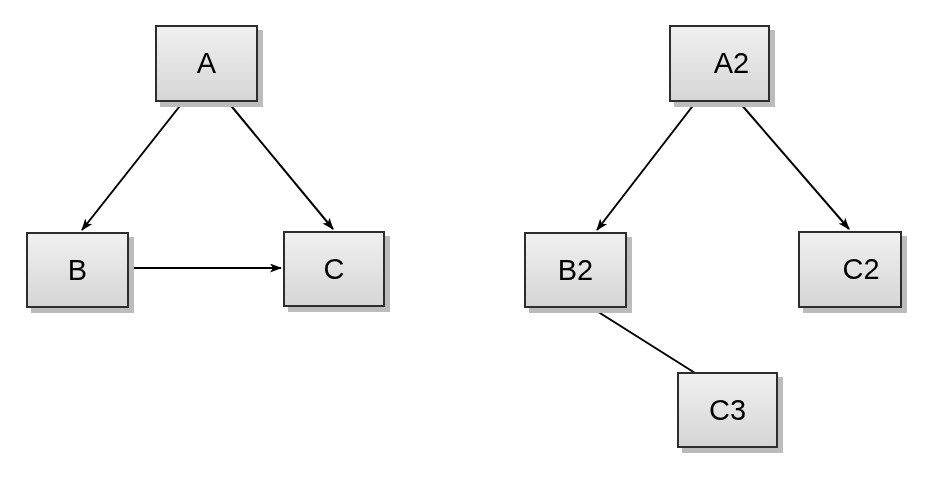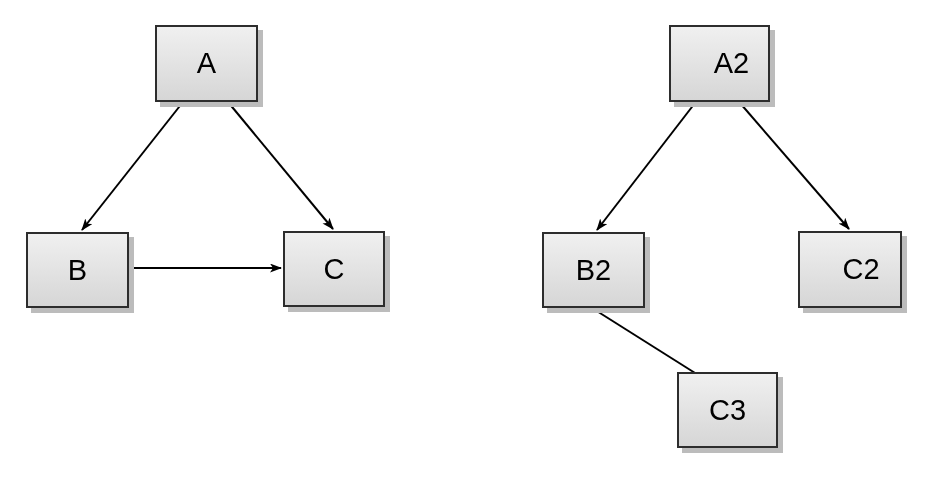--- a/index.html
+++ b/index.html
@@ -69,21 +69,21 @@
     </div>
     <div class="node" style="left: 26px; top: 232px; width: 103px; height: 76px;">
       <span class="node-label" style="color: rgb(0, 0, 0);">B</span>
     </div>
     <div class="node" style="left: 283px; top: 231px; width: 102px; height: 76px;">
       <span class="node-label" style="color: rgb(0, 0, 0);">C</span>
     </div>
     <div class="node" style="left: 669px; top: 25px; width: 101px; height: 77px;">
       <span class="node-label" style="color: rgb(0, 0, 0); margin-left: 24px;">A2</span>
     </div>
-    <div class="node" style="left: 542px; top: 232px; width: 103px; height: 76px;">
+    <div class="node" style="left: 524px; top: 232px; width: 103px; height: 76px;">
       <span class="node-label" style="color: rgb(0, 0, 0);">B2</span>
     </div>
     <div class="node" style="left: 798px; top: 231px; width: 104px; height: 77px;">
       <span class="node-label" style="color: rgb(0, 0, 0); margin-left: 22px;">C2</span>
     </div>
     <div class="node" style="left: 677px; top: 372px; width: 101px; height: 76px;">
       <span class="node-label" style="color: rgb(0, 0, 0);">C3</span>
     </div>
   </div>
 

